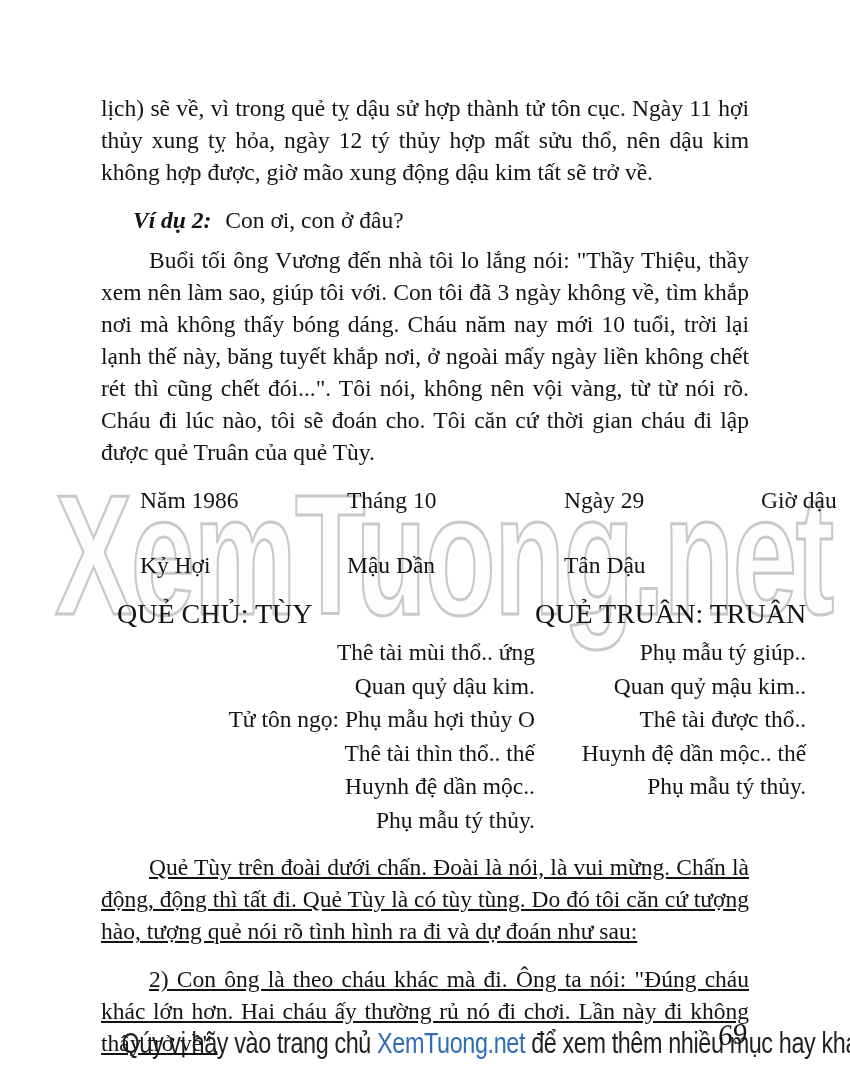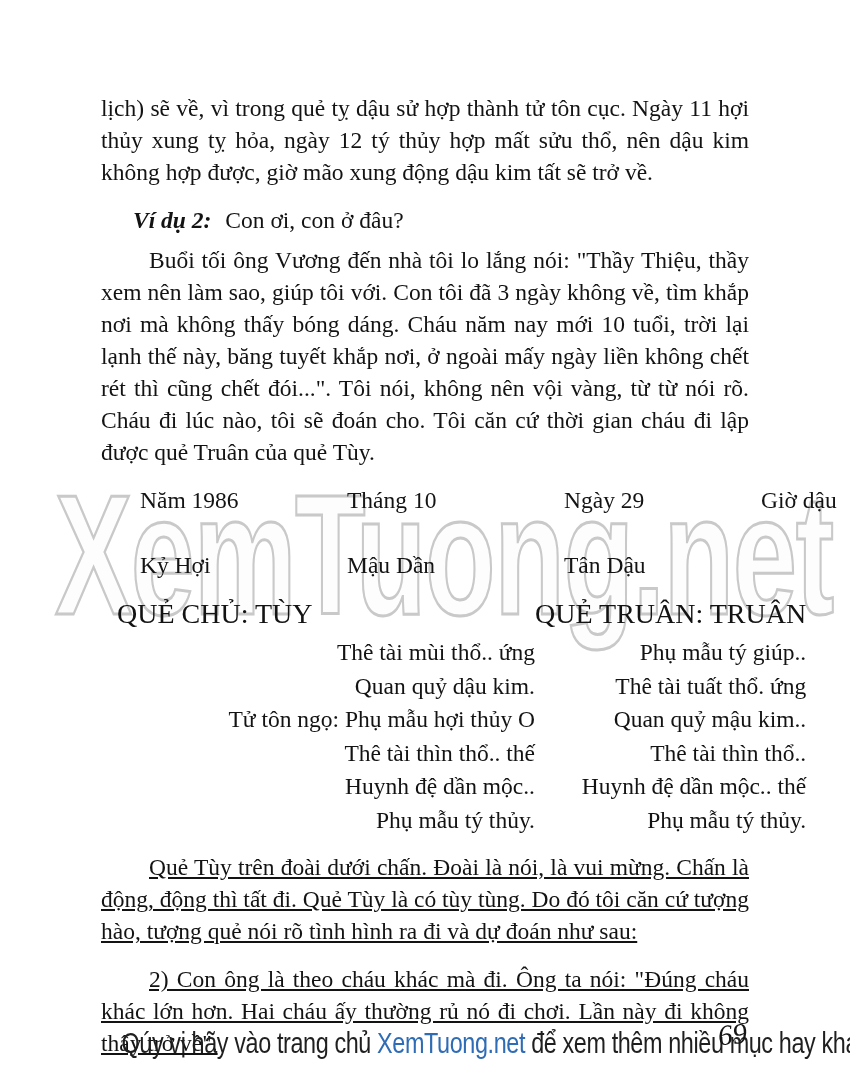--- a/index.html
+++ b/index.html
@@ -129,23 +129,22 @@
       <div class="hex-line">Thê tài mùi thổ.. ứng</div>
       <div class="hex-line">Quan quỷ dậu kim.</div>
       <div class="hex-line">Tử tôn ngọ: Phụ mẫu hợi thủy O</div>
       <div class="hex-line">Thê tài thìn thổ.. thế</div>
       <div class="hex-line">Huynh đệ dần mộc..</div>
       <div class="hex-line">Phụ mẫu tý thủy.</div>
     </div>
     <div class="hex-col right">
       <div class="hex-title">QUẺ TRUÂN: TRUÂN</div>
       <div class="hex-line">Phụ mẫu tý giúp..</div>
-      <div class="hex-line">Thê tài tuất thổ. ứng</div>
       <div class="hex-line">Quan quỷ mậu kim..</div>
-      <div class="hex-line">Thê tài thìn thổ..</div>
+      <div class="hex-line">Thê tài được thổ..</div>
       <div class="hex-line">Huynh đệ dần mộc.. thế</div>
       <div class="hex-line">Phụ mẫu tý thủy.</div>
     </div>
   </div>
 
   <p class="para indent body-para">Quẻ Tùy trên đoài dưới chấn. Đoài là nói, là vui mừng. Chấn là động, động thì tất đi. Quẻ Tùy là có tùy tùng. Do đó tôi căn cứ tượng hào, tượng quẻ nói rõ tình hình ra đi và dự đoán như sau:</p>
 
 
   <p class="para indent body-para">2) Con ông là theo cháu khác mà đi. Ông ta nói: "Đúng cháu khác lớn hơn. Hai cháu ấy thường rủ nó đi chơi. Lần này đi không thấy trở về".</p>
 

